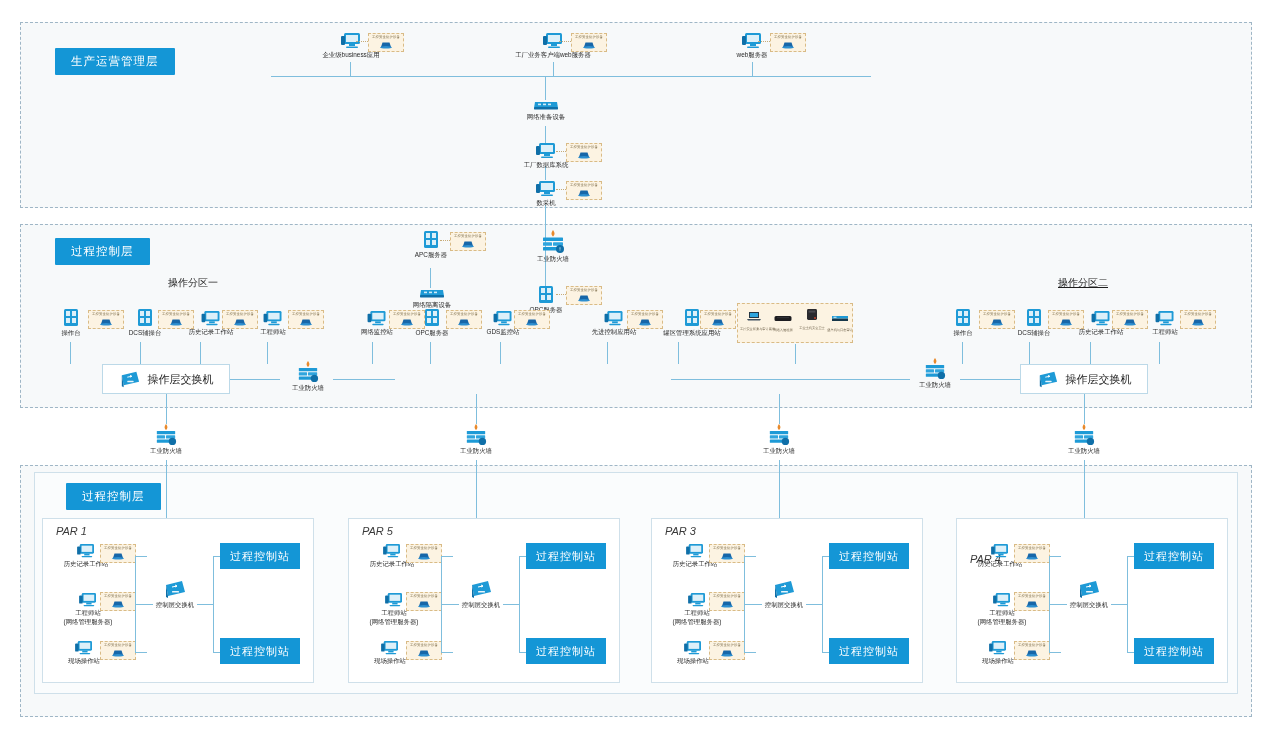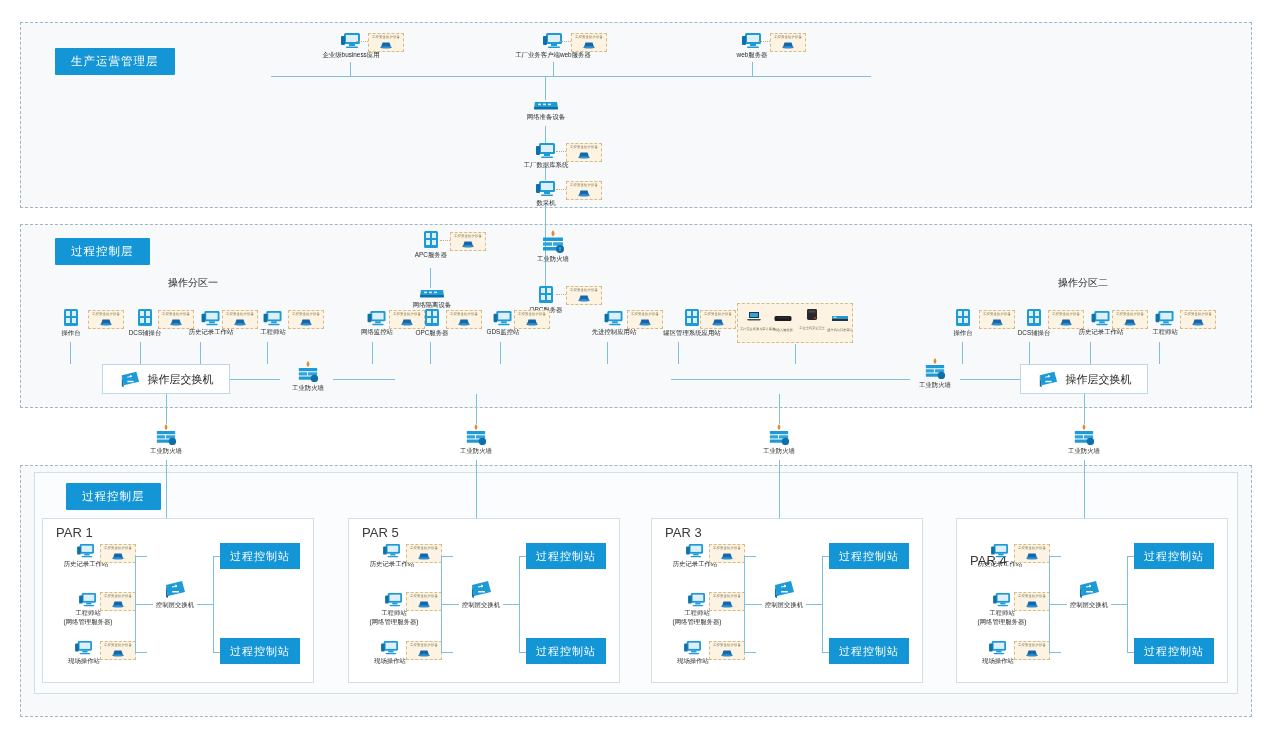--- a/index.html
+++ b/index.html
@@ -88,21 +88,21 @@
     letter-spacing: 1px;
     display:flex; align-items:center; justify-content:center;
     white-space: nowrap;
   }
 
   
   .subzone-title {
     position:absolute; font-size: 10px; color:#1d1d1d; white-space:nowrap;
   }
   .par-label {
-    position:absolute; font-size: 13px; color:#3a3a3a; white-space:nowrap;
+    position:absolute; font-size: 11px; color:#3a3a3a; white-space:nowrap;font-style:italic;
   }
 
   
   .par-frame {
     position:absolute; border:1px solid #cfe0ea; background:#ffffff;
   }
 
   
   #appliance-group {
     position:absolute; left: 737px; top: 303px; width: 116px; height: 40px;
@@ -302,21 +302,21 @@
   <div class="dotline" style="left:556px; top:294px; width:10px;"></div>
   <div class="badge" style="left:566px; top:286px;">
     <span class="btxt">工控安全防护设备</span>
     <svg class="bshield" width="16" height="9" viewBox="0 0 16 9">
       <path d="M3 7 L4.5 2.5 L11.5 2.5 L13 7 Z" fill="#1766a8"></path>
       <ellipse cx="8" cy="7.3" rx="6" ry="1.3" fill="#2d8fd0"></ellipse>
     </svg>
   </div>
 
   <div class="subzone-title" style="left:168px; top:276px;">操作分区一</div>
-  <div class="subzone-title" style="left:1058px; top:276px;">操作分区二</div>
+  <div class="subzone-title" style="left:1058px; top:276px;text-decoration:underline;">操作分区二</div>
 
   <div class="node" style="left:55px; top:308px; width:32px;">
     <svg class="glyph" width="20" height="20" viewBox="0 0 20 20">
       <rect x="3" y="1" width="14" height="17" rx="1.5" fill="#1e9ad6"></rect>
       <rect x="5" y="3" width="4" height="5" fill="#fff" opacity=".85"></rect>
       <rect x="11" y="3" width="4" height="5" fill="#fff" opacity=".85"></rect>
       <rect x="5" y="10" width="4" height="5" fill="#fff" opacity=".85"></rect>
       <rect x="11" y="10" width="4" height="5" fill="#fff" opacity=".85"></rect>
     </svg>
     <span class="lbl">操作台</span>

